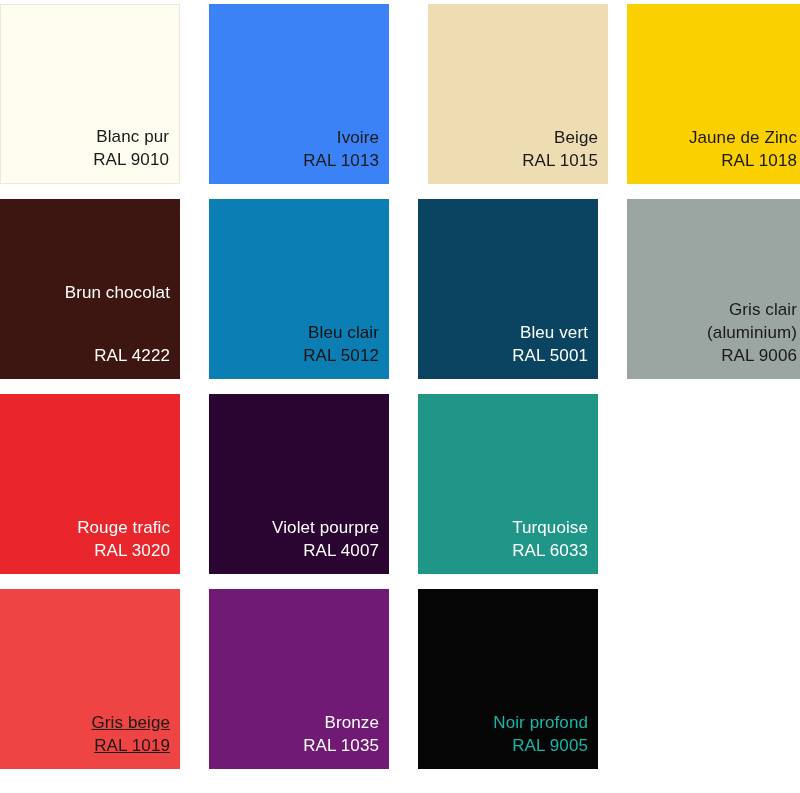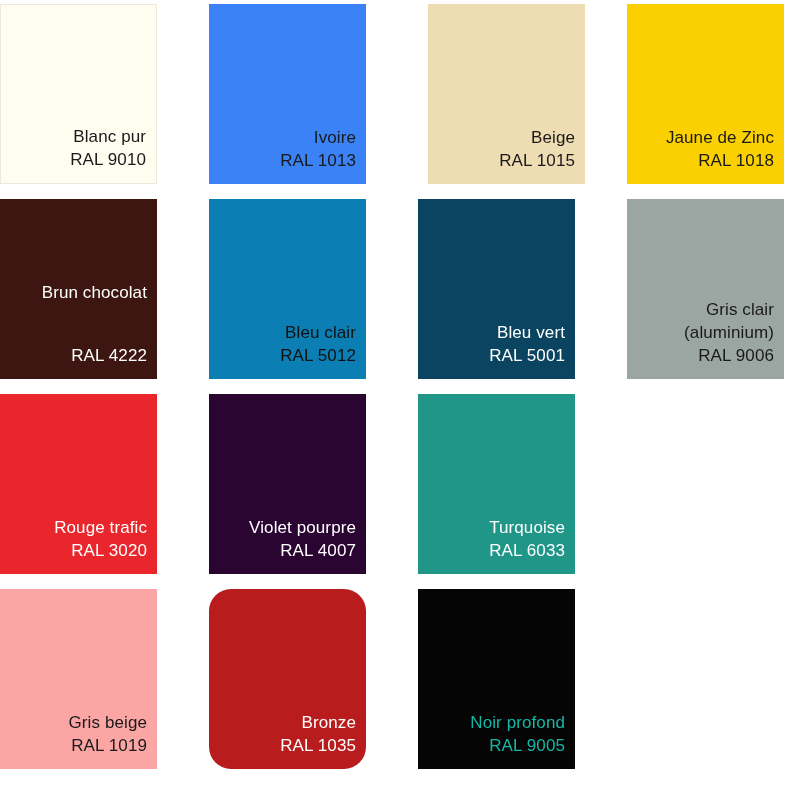--- a/index.html
+++ b/index.html
@@ -17,21 +17,21 @@
     display: grid;
     grid-template-columns: repeat(4, 180px);
     grid-template-rows: repeat(4, 180px);
     column-gap: 29px;
     row-gap: 15px;
     padding: 4px 0 0 0;
     box-sizing: border-box;
   }
   .swatch {
     position: relative;
-    width: 157px;
+    width: 180px;
     height: 180px;
     box-sizing: border-box;
     display: flex;
     flex-direction: column;
     justify-content: flex-end;
     align-items: flex-end;
     padding: 0 10px 12px 0;
   }
   .swatch.empty {
     background: transparent;
@@ -93,25 +93,25 @@
     </div>
     <div class="swatch" style="background: rgb(43, 5, 50); color: rgb(255, 255, 255); padding-left: 44px;">
       <div class="swatch-label">Violet pourpre</div>
       <div class="swatch-code">RAL 4007</div>
     </div>
     <div class="swatch" style="background: rgb(32, 150, 136); color: rgb(255, 255, 255);">
       <div class="swatch-label">Turquoise</div>
       <div class="swatch-code">RAL 6033</div>
     </div>
     <div class="swatch empty"></div>
-    <div class="swatch" style="background: #fca5a5; color: rgb(26, 26, 26);">
+    <div class="swatch" style="background: #ef4444; color: rgb(26, 26, 26); text-decoration: underline;">
       <div class="swatch-label">Gris beige</div>
       <div class="swatch-code">RAL 1019</div>
     </div>
-    <div class="swatch" style="background: #b91c1c; color: rgb(255, 255, 255); border-radius: 22px;">
+    <div class="swatch" style="background: #701a75; color: rgb(255, 255, 255);">
       <div class="swatch-label">Bronze</div>
       <div class="swatch-code">RAL 1035</div>
     </div>
     <div class="swatch" style="background: rgb(5, 5, 5); color: #14b8a6;">
       <div class="swatch-label">Noir profond</div>
       <div class="swatch-code">RAL 9005</div>
     </div>
     <div class="swatch empty"></div>
   </div>
 

